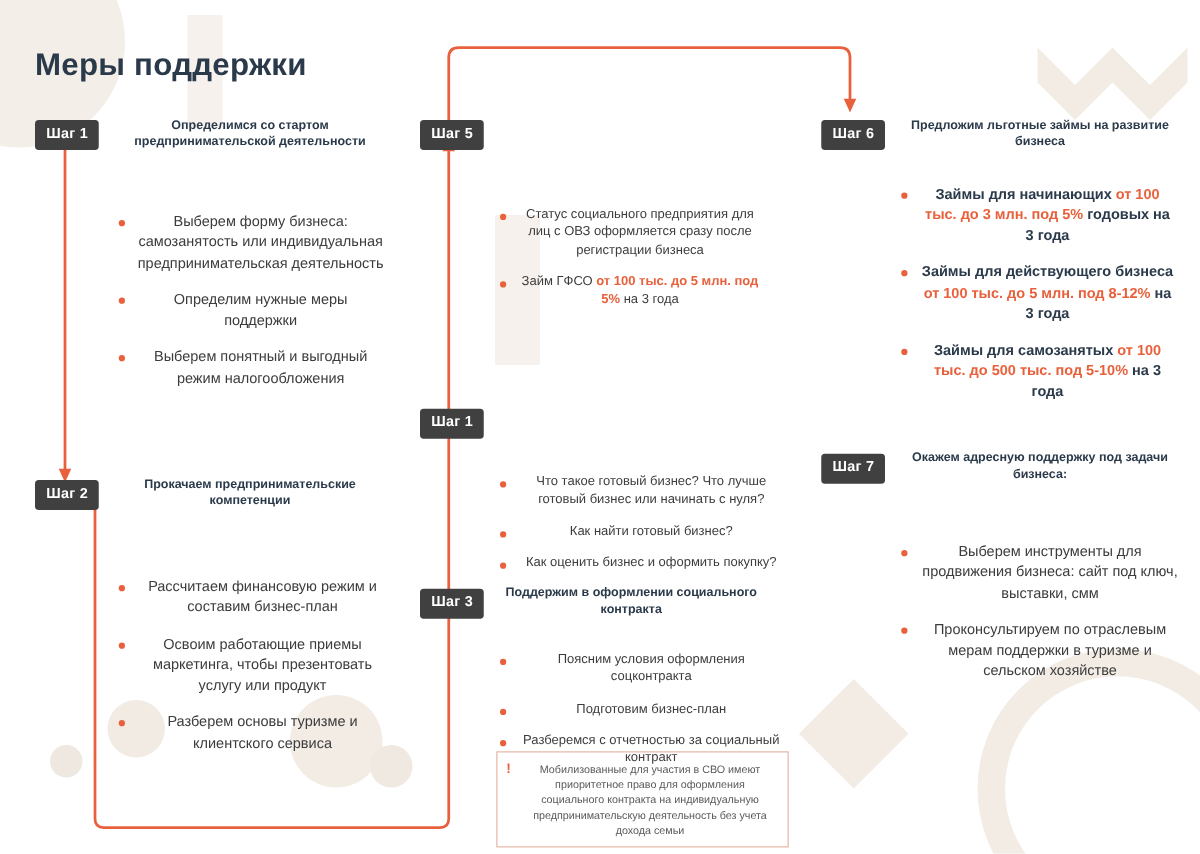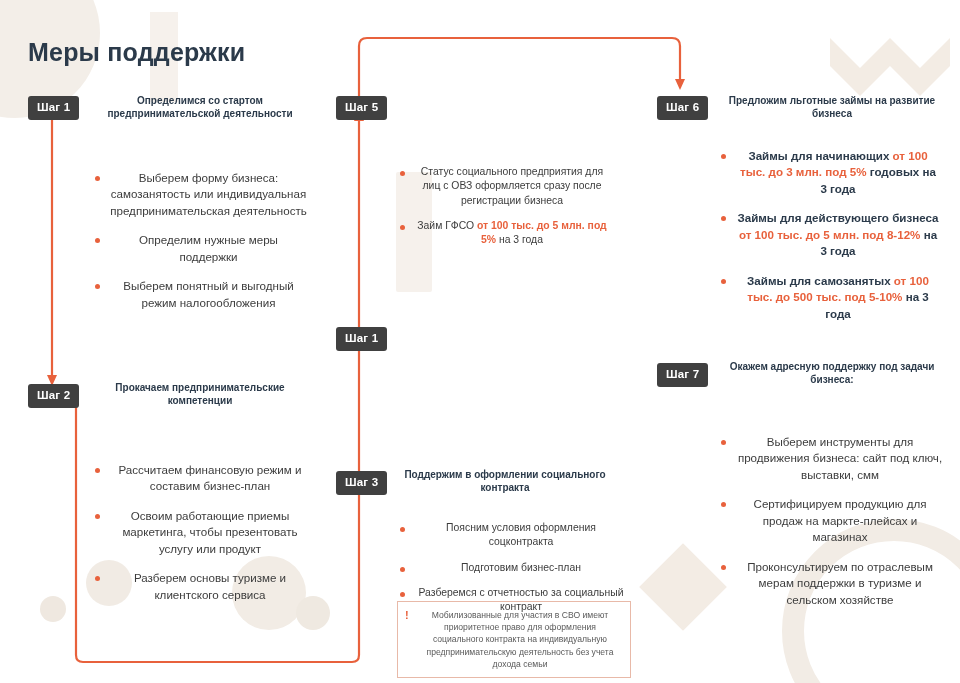--- a/index.html
+++ b/index.html
@@ -208,20 +208,25 @@
   <div class="bullets" style="left:397px; top:165px; width:212px;">
     <div class="bullet-item small">
       <span>Статус социального предприятия для лиц с ОВЗ оформляется сразу после регистрации бизнеса</span>
     </div>
     <div class="bullet-item small">
       <span>Займ ГФСО </span><span class="hl">от 100 тыс. до 5 млн. под 5%</span><span> на 3 года</span>
     </div>
   </div>
 
   <div class="step-badge" style="left:336px; top:327px;">Шаг 1</div>
+  <div class="bullets" style="left:397px; top:379px; width:230px;">
+    <div class="bullet-item small">Что такое готовый бизнес? Что лучше готовый бизнес или начинать с нуля?</div>
+    <div class="bullet-item small">Как найти готовый бизнес?</div>
+    <div class="bullet-item small">Как оценить бизнес и оформить покупку?</div>
+  </div>
 
   <div class="step-badge" style="left:336px; top:471px;">Шаг 3</div>
   <div class="block-title" style="left:397px; top:468px; width:216px;">Поддержим в оформлении социального контракта</div>
   <div class="bullets" style="left:397px; top:521px; width:230px;">
     <div class="bullet-item small">Поясним условия оформления соцконтракта</div>
     <div class="bullet-item small">Подготовим бизнес-план</div>
     <div class="bullet-item small">Разберемся с отчетностью за социальный контракт</div>
   </div>
   <div class="note-box" style="left:397px; top:601px; width:234px;">
     <span class="note-mark">!</span>
@@ -239,17 +244,16 @@
     </div>
     <div class="bullet-item bold-text">
       <span>Займы для самозанятых </span><span class="hl">от 100 тыс. до 500 тыс. под 5-10%</span><span> на 3 года</span>
     </div>
   </div>
 
   <div class="step-badge" style="left:657px; top:363px;">Шаг 7</div>
   <div class="block-title" style="left:718px; top:360px; width:228px;">Окажем адресную поддержку под задачи бизнеса:</div>
   <div class="bullets" style="left:718px; top:434px; width:226px;">
     <div class="bullet-item">Выберем инструменты для продвижения бизнеса: сайт под ключ, выставки, смм</div>
-    <div class="bullet-item">Сертифицируем продукцию для продаж на маркте-плейсах и магазинах</div>
     <div class="bullet-item">Проконсультируем по отраслевым мерам поддержки в туризме и сельском хозяйстве</div>
   </div>
 
 </div>
 
 </body></html>

